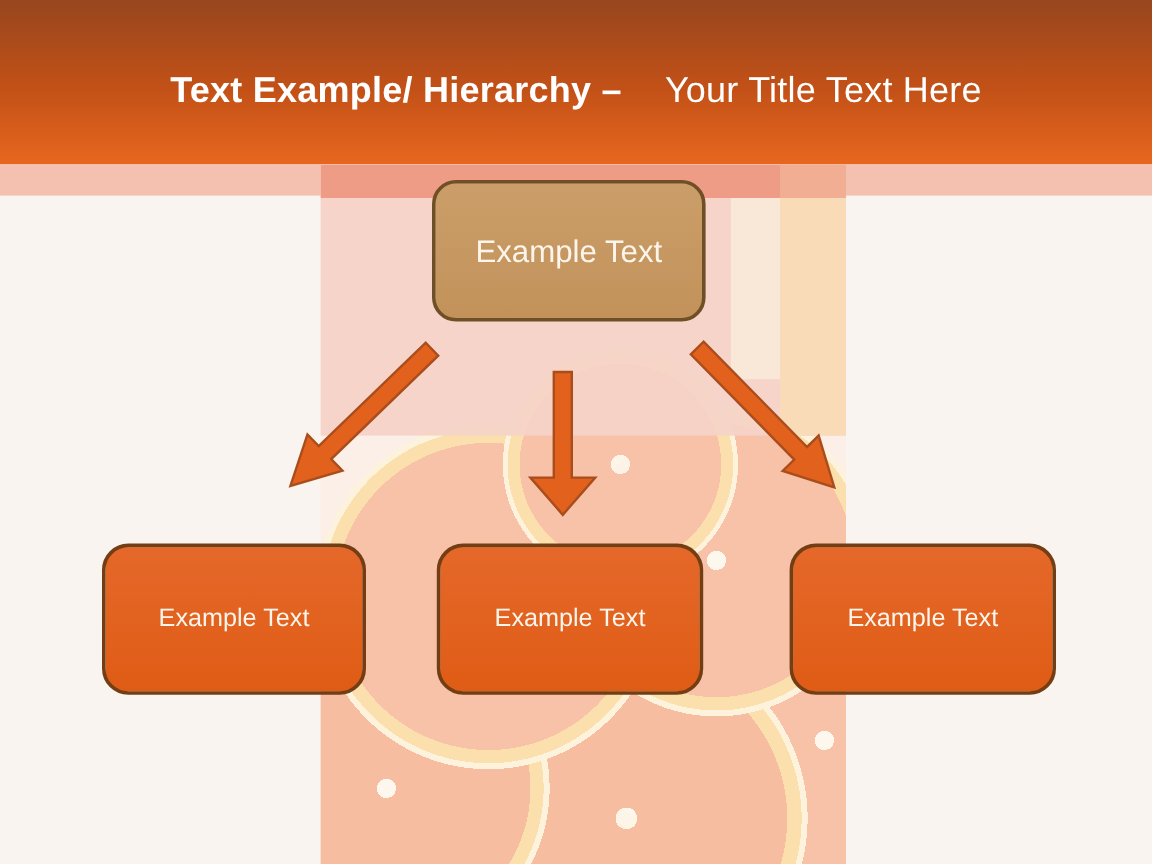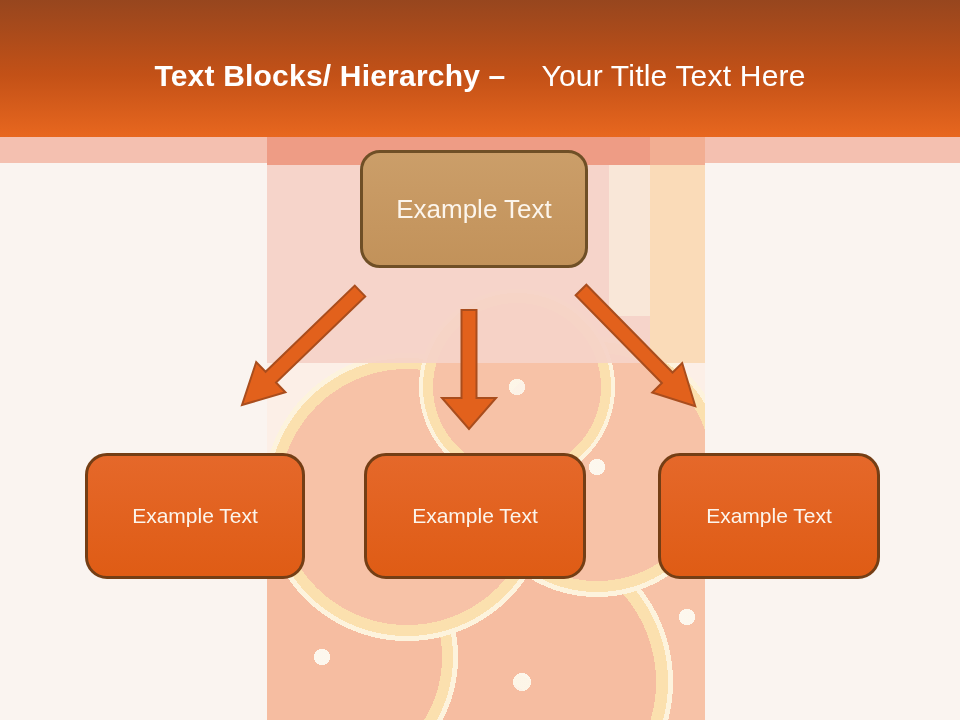--- a/index.html
+++ b/index.html
@@ -89,21 +89,21 @@
   .box-child-1{left:85px;width:220px;}
   .box-child-2{left:364px;}
   .box-child-3{left:658px;}
 </style>
 </head>
 <body>
 
 <div class="slide">
 
   <div class="header">
-    <h1 class="title"><span class="t-bold">Text Blocks/ Hierarchy –</span><span class="t-reg"> Your Title Text Here</span></h1>
+    <h1 class="title"><span class="t-bold">Text Example/ Hierarchy –</span><span class="t-reg"> Your Title Text Here</span></h1>
   </div>
 
   <div class="band"></div>
 
   <div class="column">
     <div class="citrus"></div>
     <div class="col-band"></div>
     <div class="col-pink"></div>
     <div class="strip-light"></div>
     <div class="strip-peach-band"></div>

